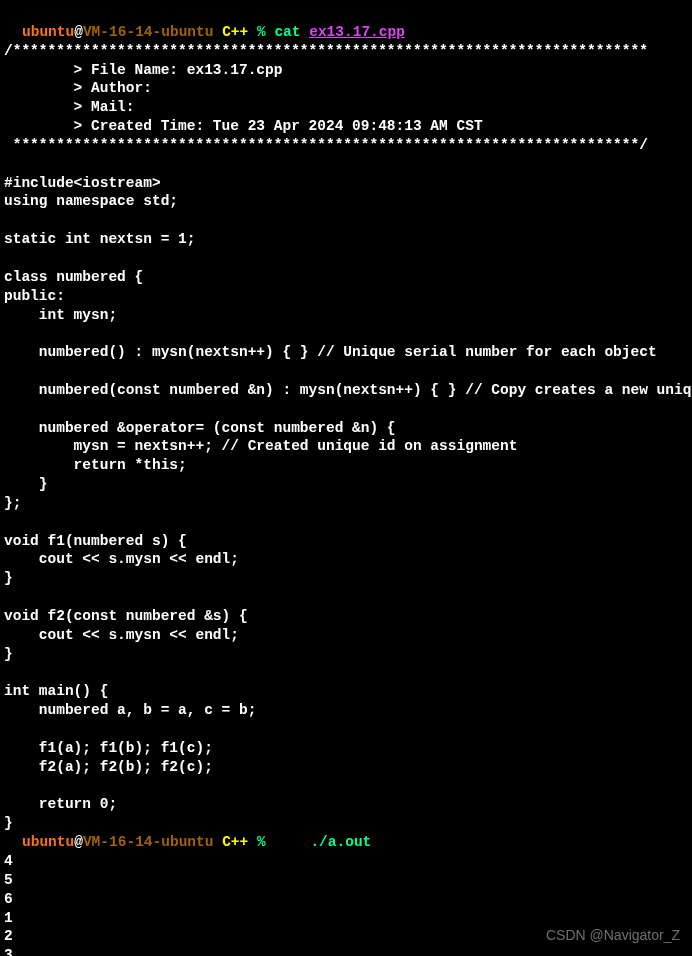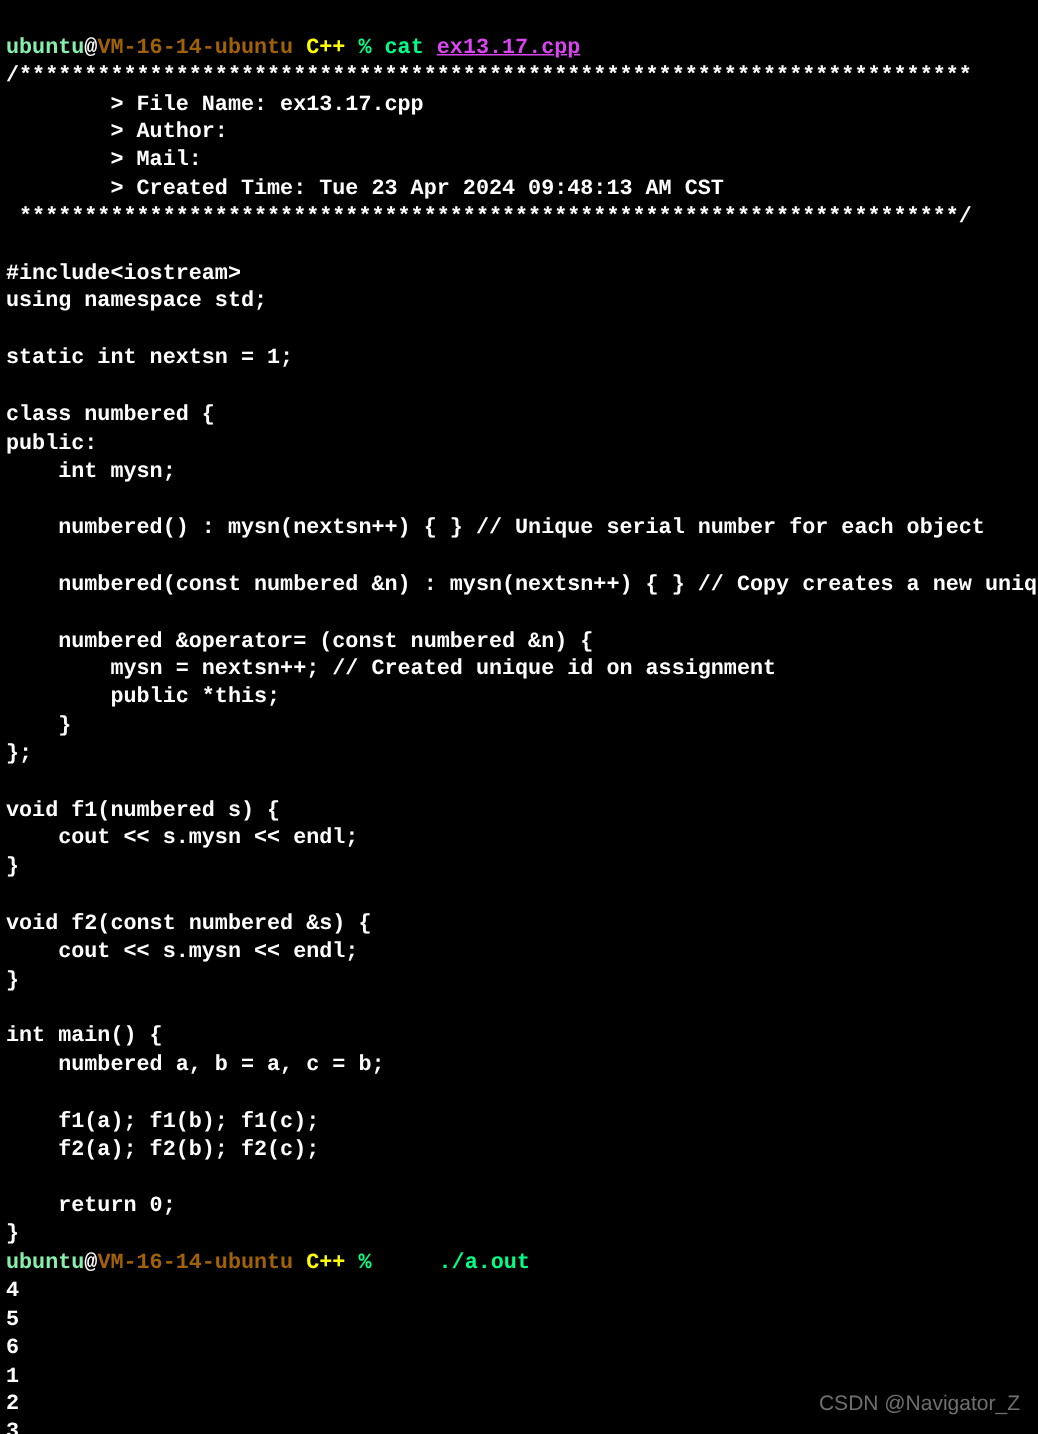--- a/index.html
+++ b/index.html
@@ -8,21 +8,21 @@
     color: #fff;
     font-family: "Consolas", "Monaco", "Courier New", monospace;
     font-size: 14.5px;
     line-height: 1.3;
     padding: 4px;
     width: 692px;
     height: 956px;
     font-weight: bold;
     overflow: hidden;
   }
-  .prompt-user { color: #86efac; }
+  .prompt-user { color: #f97316; margin-left: 18px; }
   .prompt-at   { color: #fff; }
   .prompt-host { color: #a16207; }
   .prompt-dir  { color: #ffff00; }
   .prompt-sep  { color: #00ff87; }
   .cmd-cat     { color: #00ff87; }
   .cmd-arg     { color: #d946ef; text-decoration: underline; }
   .cmd-run     { color: #00ff87; margin-left: 36px; }
   .code        { white-space: pre; }
   .watermark {
     position: fixed;
@@ -54,21 +54,21 @@
 <span>class numbered {</span>
 <span>public:</span>
 <span>    int mysn;</span>
 <span></span>
 <span>    numbered() : mysn(nextsn++) { } // Unique serial number for each object</span>
 <span></span>
 <span>    numbered(const numbered &amp;n) : mysn(nextsn++) { } // Copy creates a new unique id</span>
 <span></span>
 <span>    numbered &amp;operator= (const numbered &amp;n) {</span>
 <span>        mysn = nextsn++; // Created unique id on assignment</span>
-<span>        public *this;</span>
+<span>        return *this;</span>
 <span>    }</span>
 <span>};</span>
 <span></span>
 <span>void f1(numbered s) {</span>
 <span>    cout &lt;&lt; s.mysn &lt;&lt; endl;</span>
 <span>}</span>
 <span></span>
 <span>void f2(const numbered &amp;s) {</span>
 <span>    cout &lt;&lt; s.mysn &lt;&lt; endl;</span>
 <span>}</span>

